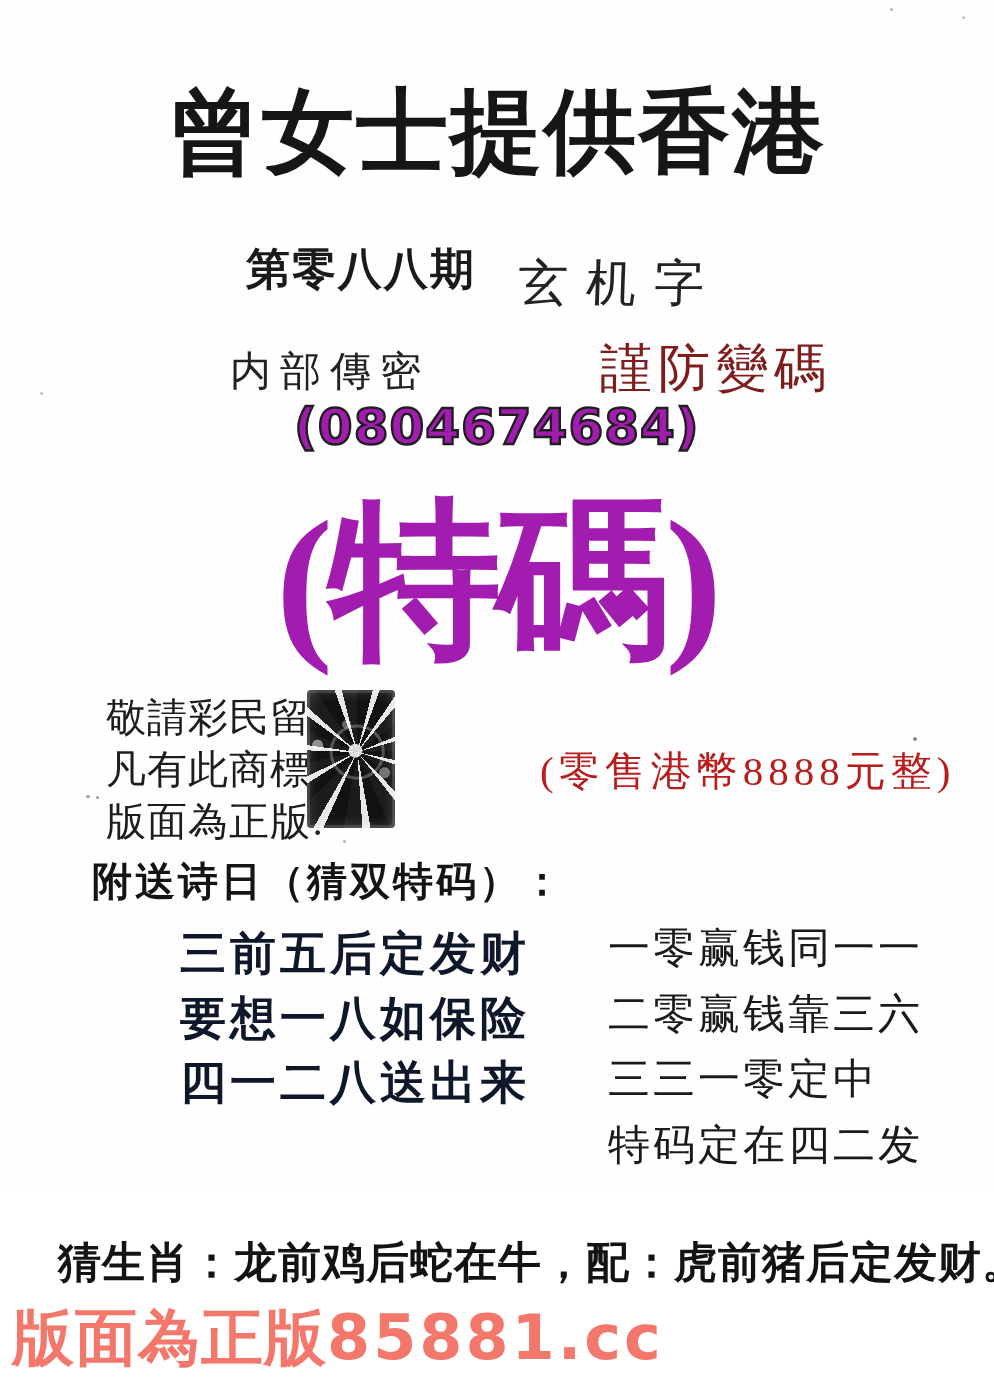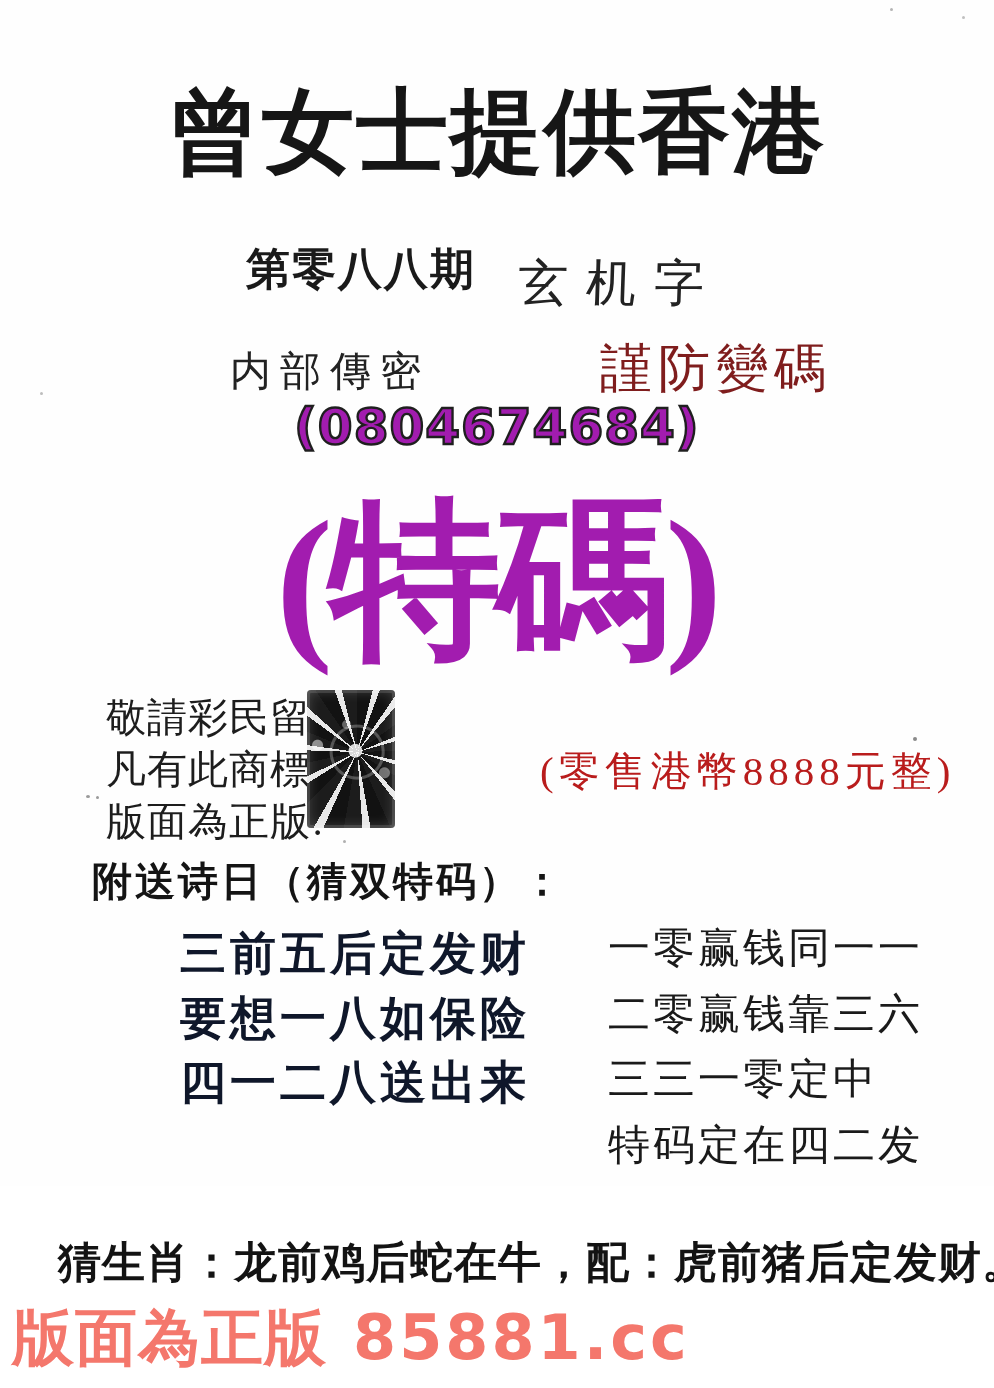--- a/index.html
+++ b/index.html
@@ -109,21 +109,21 @@
   .zodiac-line{
     position:absolute;left:58px;top:1234px;
     font-size:43px;font-weight:700;letter-spacing:1px;color:#131313;white-space:nowrap;
   }
 
   .watermark{
     position:absolute;left:12px;top:1296px;
     font-family:"DejaVu Sans","Liberation Sans",sans-serif;
     font-size:62px;font-weight:800;letter-spacing:1px;white-space:nowrap;
   }
-  .watermark .site{margin-left:26px;letter-spacing:3px;}
+  .watermark .site{letter-spacing:3px;}
 
   .speck{position:absolute;background:#9a9a9a;border-radius:50%;}
   .s1{left:86px;top:795px;width:4px;height:3px;}
   .s2{left:96px;top:796px;width:3px;height:3px;}
   .s3{left:890px;top:8px;width:3px;height:3px;background:#b5b5b5;}
   .s4{left:962px;top:16px;width:3px;height:3px;background:#c0c0c0;}
   .s5{left:913px;top:737px;width:4px;height:4px;background:#8a8a8a;}
   .s6{left:40px;top:392px;width:3px;height:3px;background:#bdbdbd;}
   .s7{left:343px;top:840px;width:3px;height:3px;background:#b0b0b0;}
 </style>

